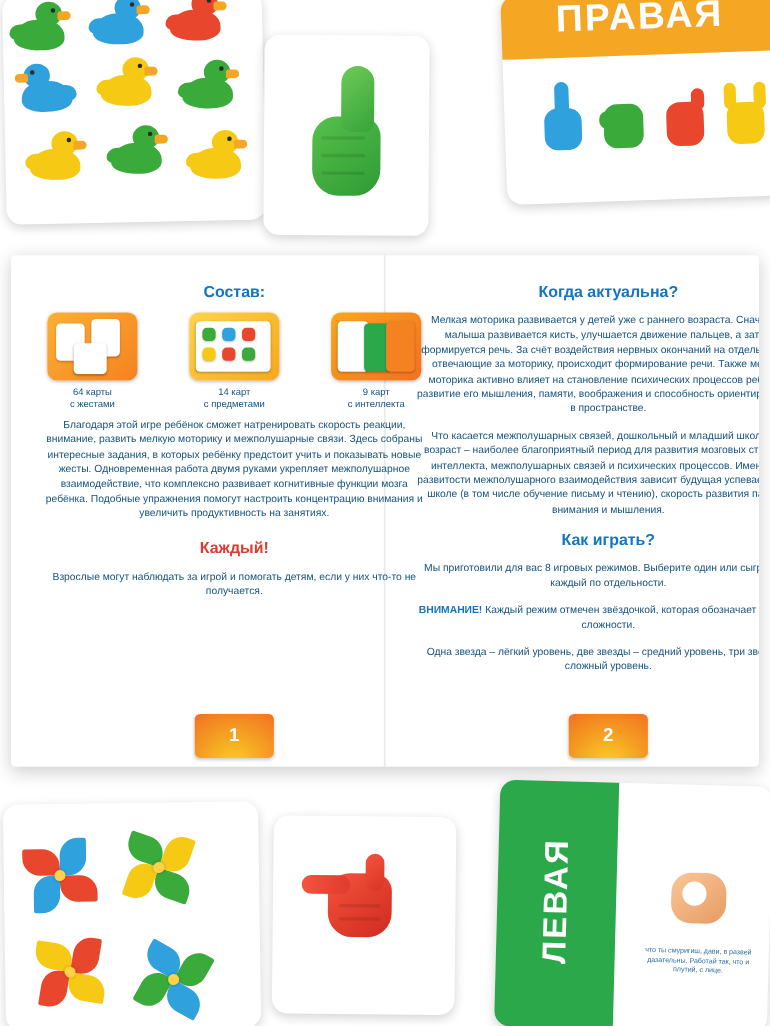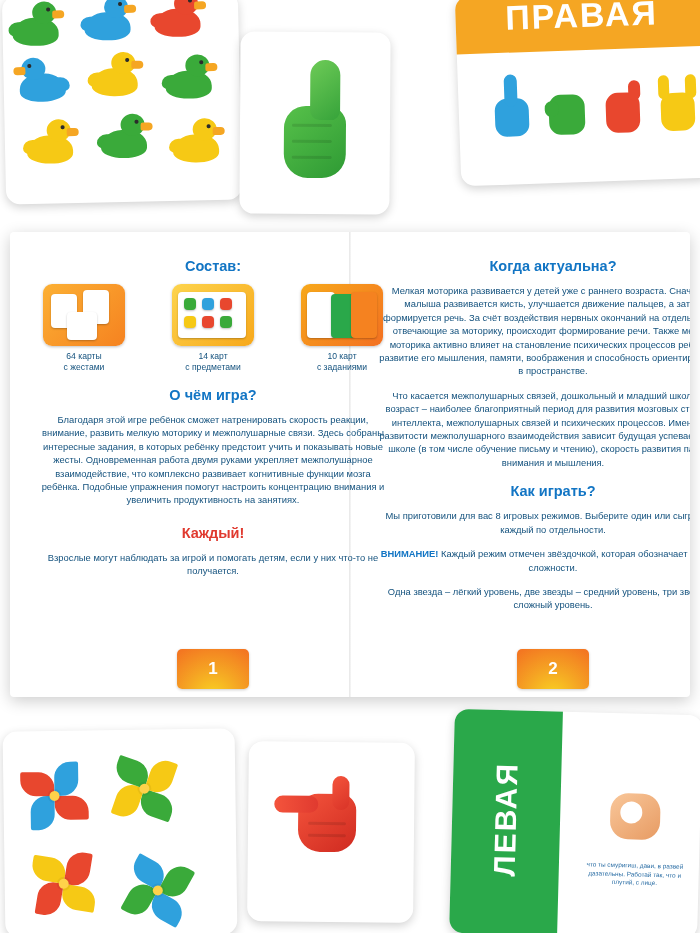--- a/index.html
+++ b/index.html
@@ -415,26 +415,25 @@
           <div class="comp-cap">14 карт</div>
           <div class="comp-cap">с предметами</div>
         </div>
 
         <div class="comp-item">
           <div class="comp-thumb t3">
             <div class="mini" style="left:6px; top:8px; width:28px; height:46px;"></div>
             <div class="mini" style="left:30px; top:10px; width:24px; height:44px; background:#2aa84a;"></div>
             <div class="mini" style="left:50px; top:8px; width:26px; height:46px; background:#f58220;"></div>
           </div>
-          <div class="comp-cap">10 карт</div>
-          <div class="comp-cap">с заданиями</div>
+          <div class="comp-cap">9 карт</div>
+          <div class="comp-cap">с интеллекта</div>
         </div>
       </div>
 
-      <h2 class="section" style="margin-top:14px;">О чём игра?</h2>
       <p class="body-text">Благодаря этой игре ребёнок сможет натренировать скорость реакции, внимание, развить мелкую моторику и межполушарные связи. Здесь собраны интересные задания, в которых ребёнку предстоит учить и показывать новые жесты. Одновременная работа двумя руками укрепляет межполушарное взаимодействие, что комплексно развивает когнитивные функции мозга ребёнка. Подобные упражнения помогут настроить концентрацию внимания и увеличить продуктивность на занятиях.</p>
 
       <h2 class="section red" style="margin-top:18px;">Каждый!</h2>
       <p class="body-text">Взрослые могут наблюдать за игрой и помогать детям, если у них что-то не получается.</p>
 
       <div class="pagenum">1</div>
     </div>
 
     <div class="page right">
       <h2 class="section">Когда актуальна?</h2>

